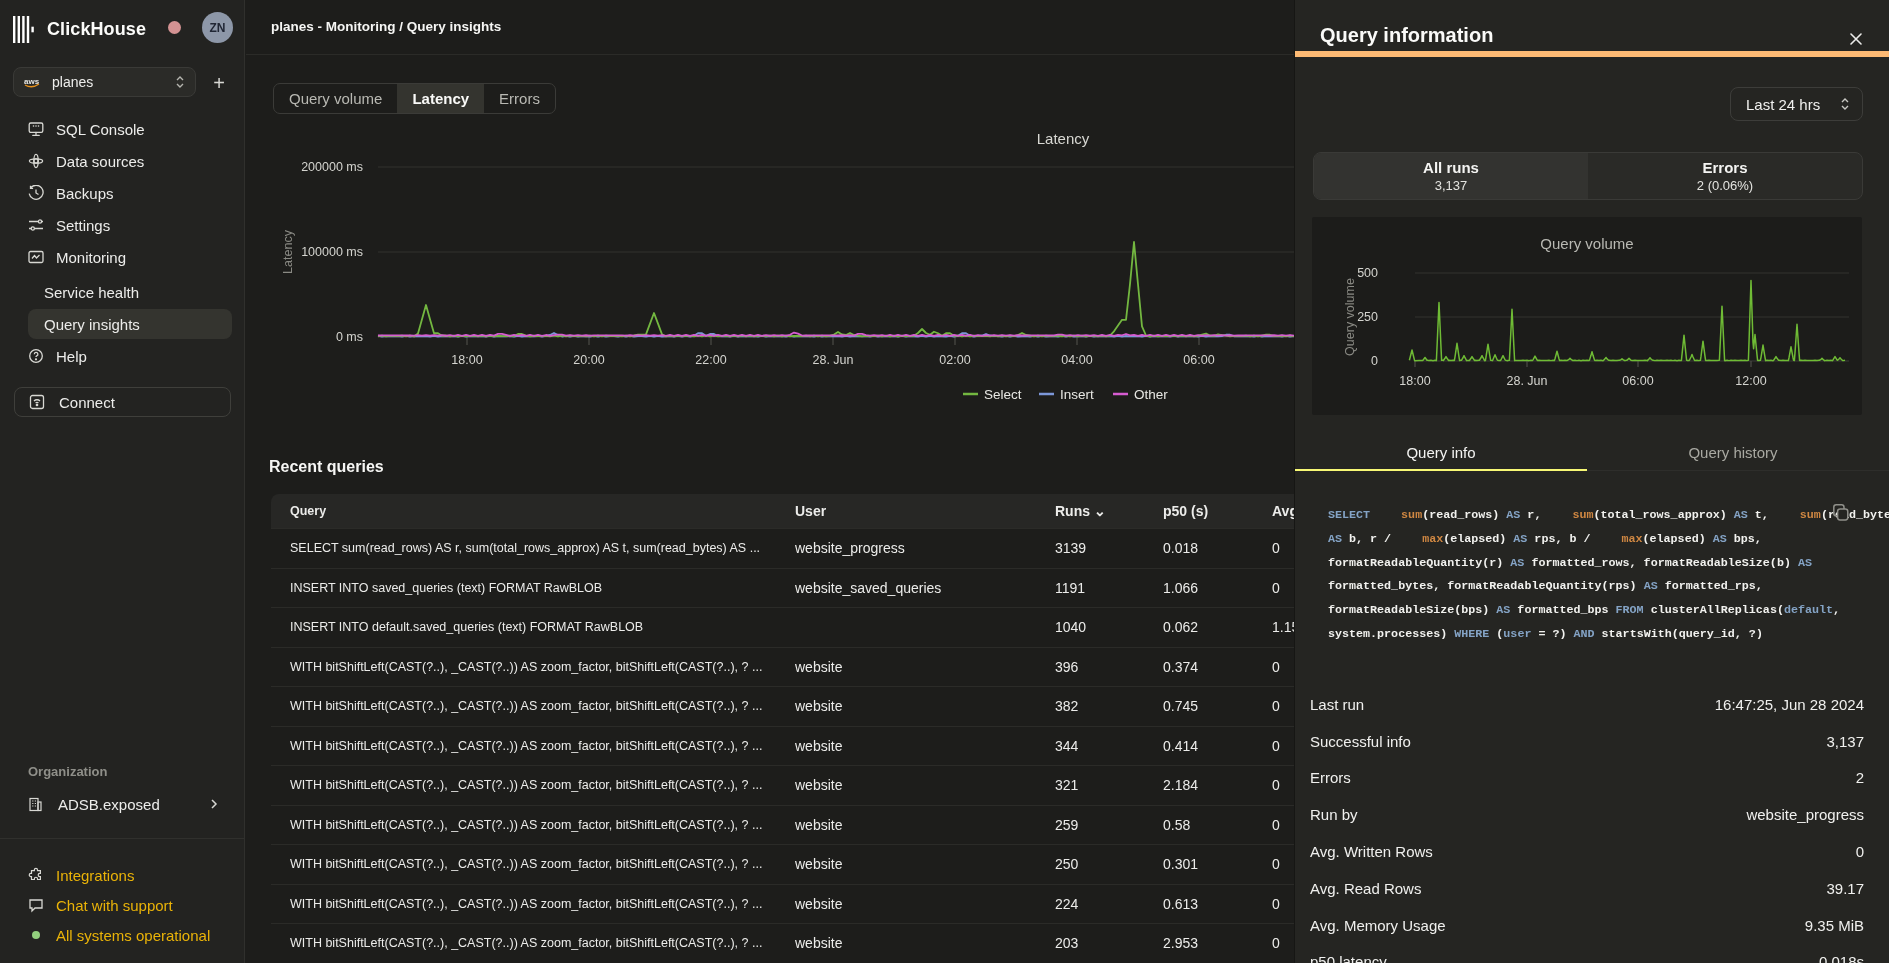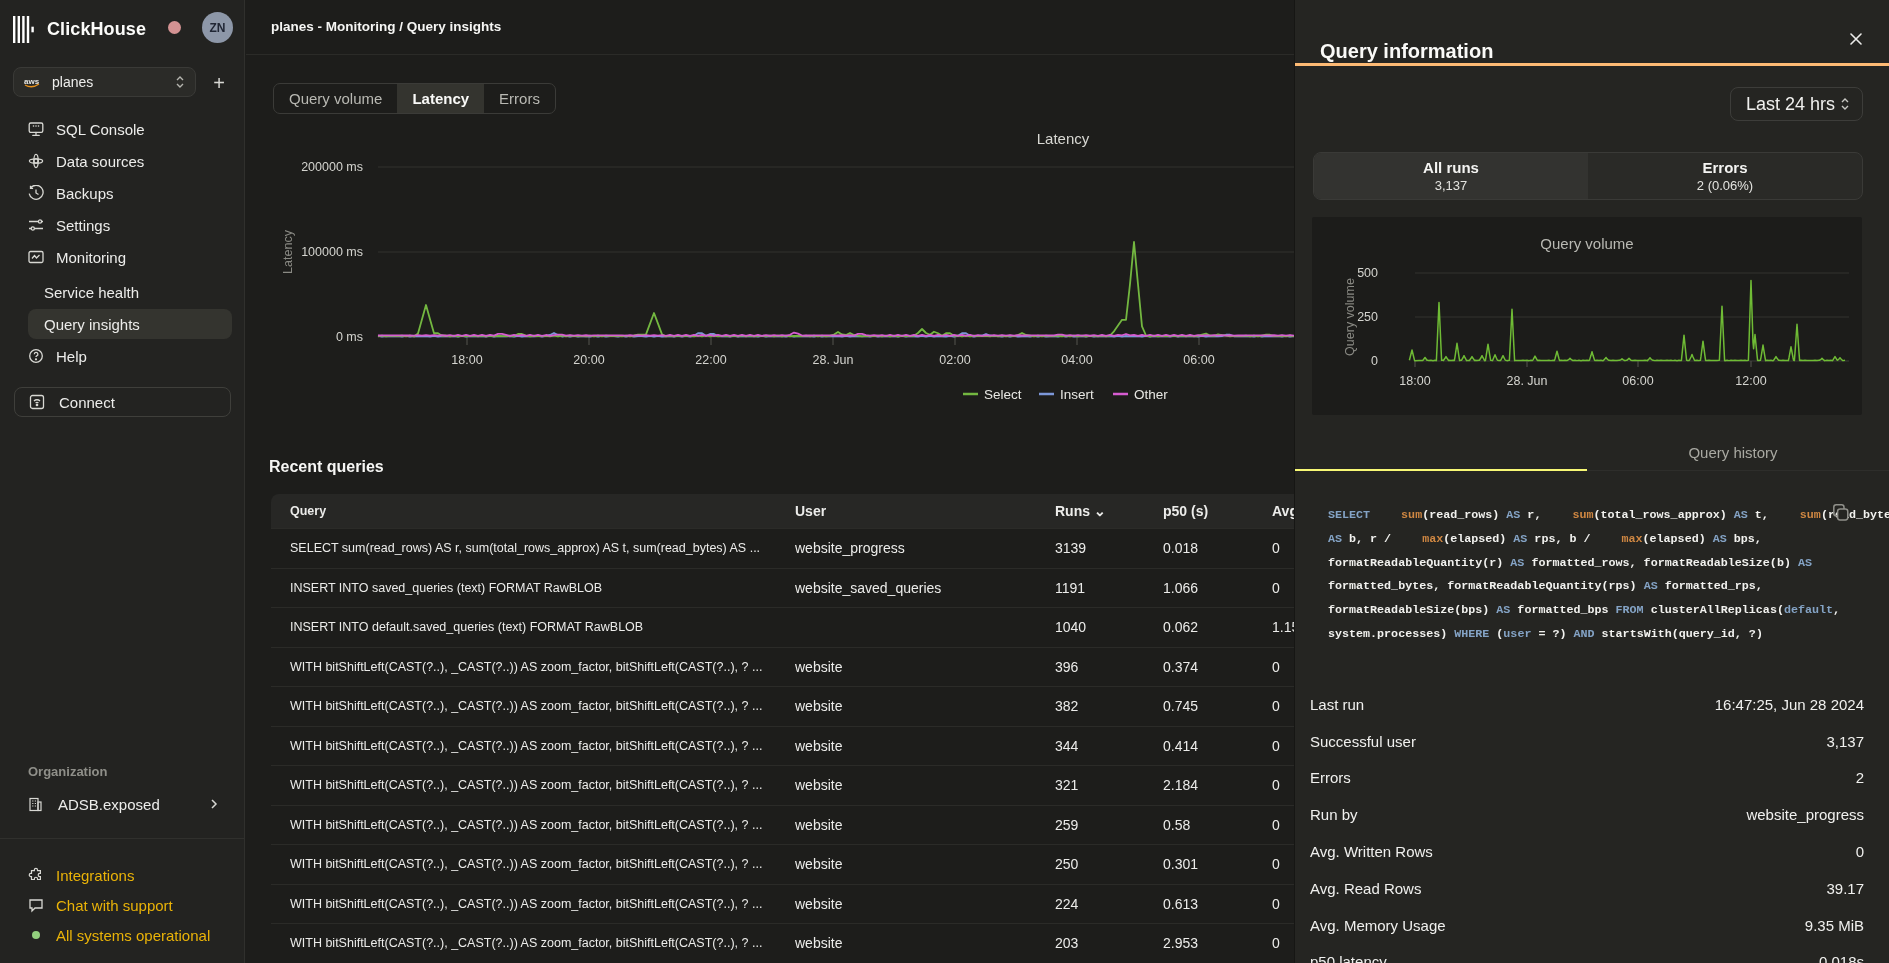--- a/index.html
+++ b/index.html
@@ -37,24 +37,24 @@
 #tbl { position:absolute; left:25px; top:494px; width:1023px; }
 .trow { display:flex; height:39.5px; align-items:center; border-bottom:1px solid #2b2b28; font-size:14px; color:#ececea; }
 .trow.head { background:#272725; border-radius:8px 0 0 0; font-weight:700; height:35px; }
 .c1 { width:524px; padding-left:19px; white-space:nowrap; overflow:hidden; font-size:12.5px; }
 .c2 { width:260px; }
 .c3 { width:108px; }
 .c4 { width:109px; }
 .c5 { width:22px; }
 
 #panel { position:absolute; left:1294px; top:0; width:595px; height:963px; background:#252522; border-left:1px solid #161614; }
-#phead { position:absolute; left:0; top:16px; width:595px; height:50px; border-bottom:3px solid #fdba74; }
+#phead { position:absolute; left:0; top:0; width:595px; height:57px; border-bottom:6px solid #fdba74; }
 #ptitle { position:absolute; left:25px; top:24px; font-size:20px; font-weight:700; color:#fafaf8; }
 #pclose { position:absolute; left:555px; top:33px; }
-#range { position:absolute; left:435px; top:87px; width:133px; height:34px; border:1px solid #3d3d3a; border-radius:8px; display:flex; align-items:center; padding-left:15px; font-size:18px; color:#f0f0ee; }
+#range { position:absolute; left:435px; top:87px; width:133px; height:34px; border:1px solid #3d3d3a; border-radius:8px; display:flex; align-items:center; padding-left:15px; font-size:15px; color:#f0f0ee; }
 #runtabs { position:absolute; left:18px; top:152px; width:550px; height:48px; display:flex; border:1px solid #3a3a37; border-radius:8px; overflow:hidden; background:#2a2a27; }
 #runtabs .rt { flex:1; display:flex; flex-direction:column; align-items:center; justify-content:center; }
 #runtabs .rt .t1 { font-size:15px; font-weight:700; color:#f4f4f2; }
 #runtabs .rt .t2 { font-size:13px; color:#e4e4e0; margin-top:2px; }
 #runtabs .rt.on { background:#333330; }
 #qvcard { position:absolute; left:17px; top:217px; width:550px; height:198px; background:#1c1c1a; border-radius:2px; }
 #qtabs { position:absolute; left:0; top:440px; width:595px; height:31px; border-bottom:1px solid #2e2e2b; }
 #qtabs .qt { position:absolute; top:0; width:292px; height:29px; line-height:26px; text-align:center; font-size:15px; }
 #qtabs .underline { position:absolute; left:0; top:29px; width:292px; height:2px; background:#f7f875; }
 #code { position:absolute; left:33px; top:504px; width:560px; font-family:"Liberation Mono", monospace; font-size:11.7px; font-weight:700; line-height:23.8px; color:#f2f2ef; white-space:pre; }
@@ -346,40 +346,41 @@
         <line x1="215" y1="144" x2="215" y2="150" stroke="#55554f" stroke-width="1"></line>
         <text x="215" y="168" fill="#d4d4cf" font-size="12.5" text-anchor="middle">28. Jun</text>
         <line x1="326" y1="144" x2="326" y2="150" stroke="#55554f" stroke-width="1"></line>
         <text x="326" y="168" fill="#d4d4cf" font-size="12.5" text-anchor="middle">06:00</text>
         <line x1="439" y1="144" x2="439" y2="150" stroke="#55554f" stroke-width="1"></line>
         <text x="439" y="168" fill="#d4d4cf" font-size="12.5" text-anchor="middle">12:00</text>
         <polyline points="97.4,143.26404831701143 100,133.026 102.6,143.64559704411514 107,143.49887445518343 109,143.4221430653409 110.4,143.58825035859883 111,143.18307692307692 113,140.46 115,143.18307692307692 115.6,143.22427831684507 117,143.60995773961923 119,143.2328489851508 121,143.64541369701016 123,143.2247888159832 124.4,143.61155463462006 125,130.52076923076922 127,85.59 129,130.52076923076922 129.6,143.34922489117133 131,143.36015463991282 131.4,143.50180784127798 133,141.27692307692308 134,139.575 135,141.27692307692308 136.6,143.4877637790745 137,143.3465761424366 139,143.56724661604926 141,143.26220524388182 142.4,143.47107525911204 143,139.91538461538462 145,126.3 147,139.91538461538462 147.6,143.51776026105526 149,143.23811512863173 149.4,143.3338255923707 151,140.7323076923077 152,138.69 153,140.7323076923077 154.6,143.62030182725113 155,143.51509459340252 157,143.40493397783155 157.4,143.5436437829427 159,141.27692307692308 160,139.575 161,141.27692307692308 162.6,143.44212631517664 163,143.30678184350717 165,143.59974783538556 167,143.23915530258938 167.4,143.2286625406726 169,140.7323076923077 170,138.69 171,140.7323076923077 172.6,143.63529010305547 173,143.63230304357694 173.4,143.5409220285809 175,133.6523076923077 176,127.185 177,133.6523076923077 178.6,143.24293169876444 179,143.3441911794501 180.4,143.63126188369029 181,142.57038461538463 183,137.805 185,142.57038461538463 185.6,143.2258689653616 187,143.5533796065166 188.4,143.4679529579741 189,142.77461538461537 191,138.69 193,142.77461538461537 193.6,143.28925118388435 195,143.6455922262879 197,143.23200796110044 197.4,143.31890814306962 199,112.19446153846154 200,92.316 201,112.19446153846154 202.6,143.62791890890747 203,143.53077493060454 205,143.38791476731006 207,143.42476187017988 209,143.4963746085617 211,143.32105737362548 213,143.5884374069724 215,143.24674957596534 217,143.64005589750644 219,143.22124804692146 220.4,143.59040458240804 221,142.8563076923077 223,139.044 225,142.8563076923077 225.6,143.3819375793291 227,143.3288199419835 229,143.48768833594002 231,143.43379504716358 233,143.37913452156954 235,143.5387192050455 237,143.28480736354368 239,143.61618569894472 241,143.22934558899513 242.4,143.54122485195896 243,141.75346153846155 245,134.265 247,141.75346153846155 247.6,143.44494007498608 249,143.27902988325573 251,143.54581160392416 253,143.37119816502363 255,143.44204835861345 255.4,143.30671926630222 257,142.36615384615385 258,141.345 259,142.36615384615385 260.6,143.44536854335354 261,143.57610137199708 263,143.2555815025982 265,143.63531455107045 267,143.221583970618 269,143.6418388769383 271,143.24296608968453 273,143.5939701629364 275,143.31414274297433 277,143.50421195742948 277.4,143.36254672670154 279,138.336 280,134.796 281,138.336 282.6,143.38235390153815 283,143.5233625186869 285,143.2976259641249 287,143.60675638555668 289,143.23475947469552 291,143.64492093539513 291.4,143.6113627222119 293,141.82153846153847 294,140.46 295,141.82153846153847 296.6,143.22120335533023 297,143.26769546446107 299,143.56010501397438 301,143.3548948978136 303,143.45927888710682 305,143.46265249890178 307,143.35174530603692 307.4,143.24671248978362 309,142.69292307692308 310,141.876 311,142.69292307692308 312.6,143.533718614763 313,143.62923709489647 314.4,143.34908171622757 315,143.22332423862173 317,141.345 319,143.23598097966922 319.6,143.39650877841876 321,143.60476406615916 323,143.30025680073632 325,143.5202678619226 327,143.39936253474067 329,143.41313357713986 331,143.50741126651886 333,143.31134522473528 335,143.5961801250014 335.4,143.64596139362007 337,142.03938461538462 338,140.814 339,142.03938461538462 340.6,143.25876109139963 341,143.22181562487856 343,143.63422326337286 345,143.25745995828493 347,143.57356048456919 349,143.33911295468704 351,143.47633932469233 353,143.44544644158378 355,143.3679544386843 357,143.54868557847797 359,143.27671650278677 361,143.62186378462462 363,143.2264573238067 365,143.64586654527488 367,143.23030485155962 369,143.61442421886977 369.4,143.50413837138132 371,128.09723076923078 372,118.158 373,128.09723076923078 374.6,143.26418939344396 375,143.38242961900664 377,143.43039316483112 377.4,143.29756603719224 379,139.96984615384616 380,137.451 381,139.96984615384616 382.6,143.45698461634643 383,143.58452697194107 385,143.24949388041213 387,143.63865995537967 388.4,143.3233894353406 389,139.42523076923078 391,124.176 393,139.42523076923078 393.6,143.42526857836535 395,143.5860888898364 397,143.3239568715229 399,143.4931166670444 401,143.4281619162233 403,143.3845983920884 405,143.53378741570154 407,143.28887958307268 407.4,143.22331324627564 409,110.23384615384616 410,89.13 411,110.23384615384616 412.6,143.59244625912115 413,143.64577572969316 415,143.2259753026932 417,143.62288663448896 419,143.27522074510003 421,143.55055492026978 423,143.3658356438398 425,143.44767399384423 427,143.47415093253824 429,143.341116869585 431,143.5718741141204 433,143.25871680319074 435,143.633479403055 436.4,143.3385194877249 437,125.41499999999999 439,63.465 440.4,106.8299999999993 441,125.41499999999999 441.6,131.74615384615362 443,117.45 445,137.87307692307692 445.6,143.51556267034607 447,143.5094997849938 448.4,143.24177423088312 449,140.32384615384615 451,128.07 453,140.32384615384615 453.6,143.64389223925772 455,143.30200125735846 457,143.603433218013 459,143.23680984621163 461,143.644279511987 461.4,143.61438327661392 463,141.27692307692308 464,139.575 465,141.27692307692308 466.6,143.22130972733444 467,143.26423646464517 469,143.56458545977358 471,143.34969052382826 473,143.46486160003266 475,143.45706215935428 476.4,143.56229450157068 477,140.7323076923077 479,129.84 481,140.7323076923077 481.6,143.2330151940509 482.4,143.45993705694156 483,135.504 485,107.184 487,135.504 487.6,143.5279822200696 489,143.2339858533637 491,143.6080392538873 493,143.29591903589002 495,143.52538016062095 497,143.393815177304 499,143.41874762872823 501,143.50210331409815 503,143.31599461076019 505,143.59249804141115 507,143.2439607107584 507.4,143.225991767349 509,142.36615384615385 510,141.345 511,142.36615384615385 512.6,143.63147530013586 513,143.63600234706215 515,143.25437400840994 517,143.57774838240292 519,143.33410120044928 520.4,143.63510587576022 521,142.97884615384615 523,139.575 525,142.97884615384615 525.4,143.25867253857788 525.6,143.22850957621424 527,142.03938461538462 528,140.814 529,142.03938461538462 530.6,143.51295685473045 531,143.61918952027892 533,143.22777573358283" fill="none" stroke="#6fbb35" stroke-width="1.5" stroke-linejoin="round"></polyline>
       </svg>
   </div>
   <div id="qtabs">
+    <div class="qt" style="left:0; color:#f4f4f2;">Query info</div>
     <div class="qt" style="left:292px; color:#a9a9a2;">Query history</div>
     <div class="underline"></div>
   </div>
   <div id="code"><span class="kw">SELECT</span> <span class="fn">sum</span>(read_rows) <span class="kw">AS</span> r, <span class="fn">sum</span>(total_rows_approx) <span class="kw">AS</span> t, <span class="fn">sum</span>(read_bytes)
 <span class="kw">AS</span> b, r / <span class="fn">max</span>(elapsed) <span class="kw">AS</span> rps, b / <span class="fn">max</span>(elapsed) <span class="kw">AS</span> bps,
 formatReadableQuantity(r) <span class="kw">AS</span> formatted_rows, formatReadableSize(b) <span class="kw">AS</span>
 formatted_bytes, formatReadableQuantity(rps) <span class="kw">AS</span> formatted_rps,
 formatReadableSize(bps) <span class="kw">AS</span> formatted_bps <span class="kw">FROM</span> clusterAllReplicas(<span class="kw">default</span>,
 system.processes) <span class="kw">WHERE</span> (<span class="kw">user</span> = ?) <span class="kw">AND</span> startsWith(query_id, ?)</div>
   <svg id="copyicon" style="position:absolute; left:538px; top:504px;" width="16" height="17" viewBox="0 0 16 17">
       <rect x="0.8" y="0.8" width="10.2" height="11" rx="2.4" fill="none" stroke="#90908a" stroke-width="1.5"></rect>
       <rect x="4.6" y="5" width="10.2" height="11" rx="2.4" fill="#252522" stroke="#90908a" stroke-width="1.5"></rect>
     </svg>
   <div id="stats">
     <div class="srow">
         <span>Last run</span>
         <span>16:47:25, Jun 28 2024</span>
       </div>
     <div class="srow">
-        <span>Successful user</span>
+        <span>Successful info</span>
         <span>3,137</span>
       </div>
     <div class="srow">
         <span>Errors</span>
         <span>2</span>
       </div>
     <div class="srow">
         <span>Run by</span>
         <span>website_progress</span>
       </div>

